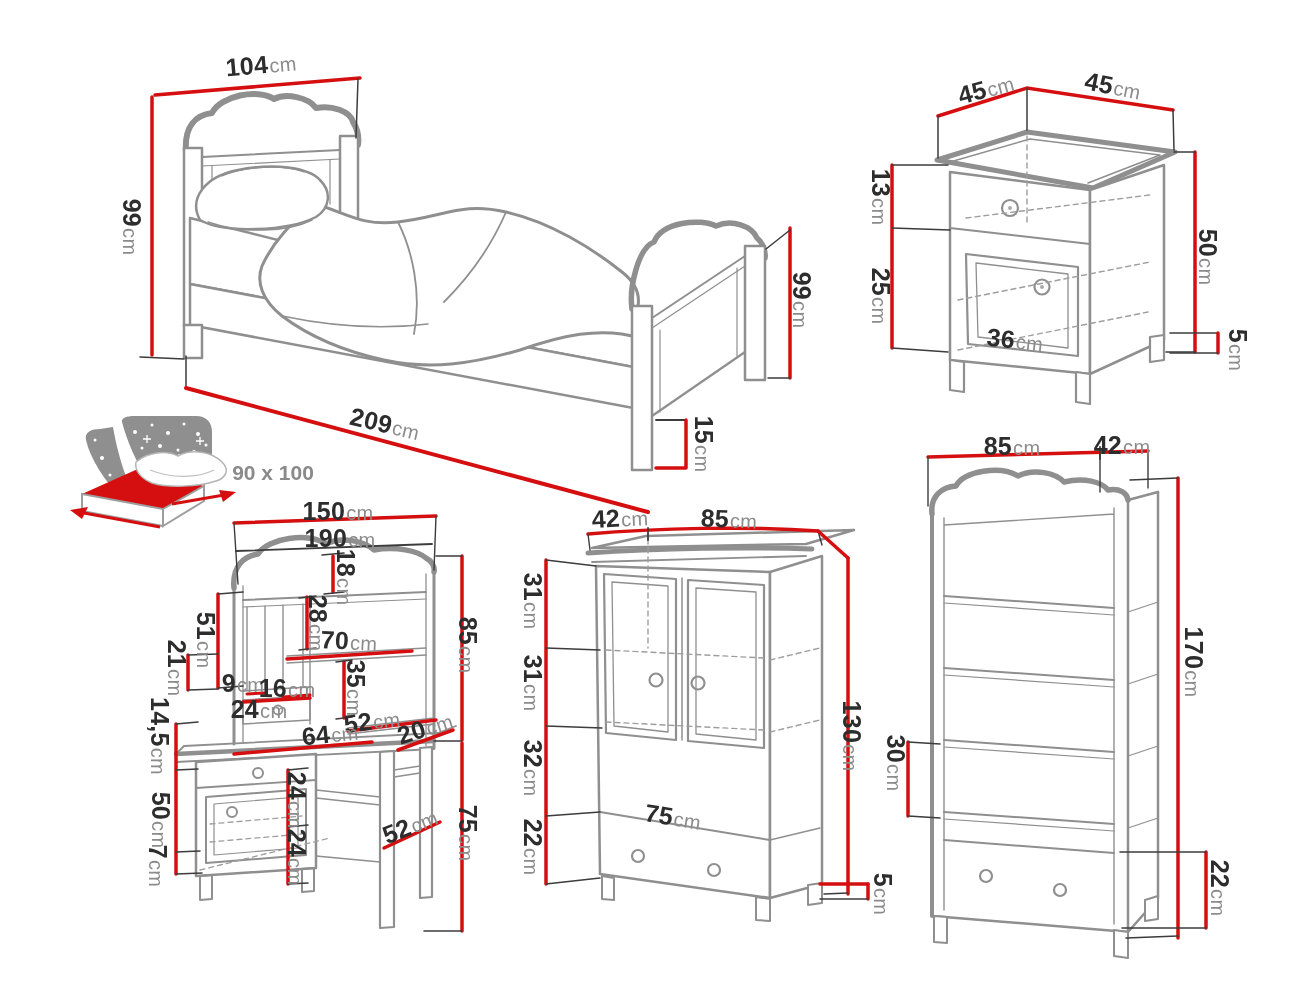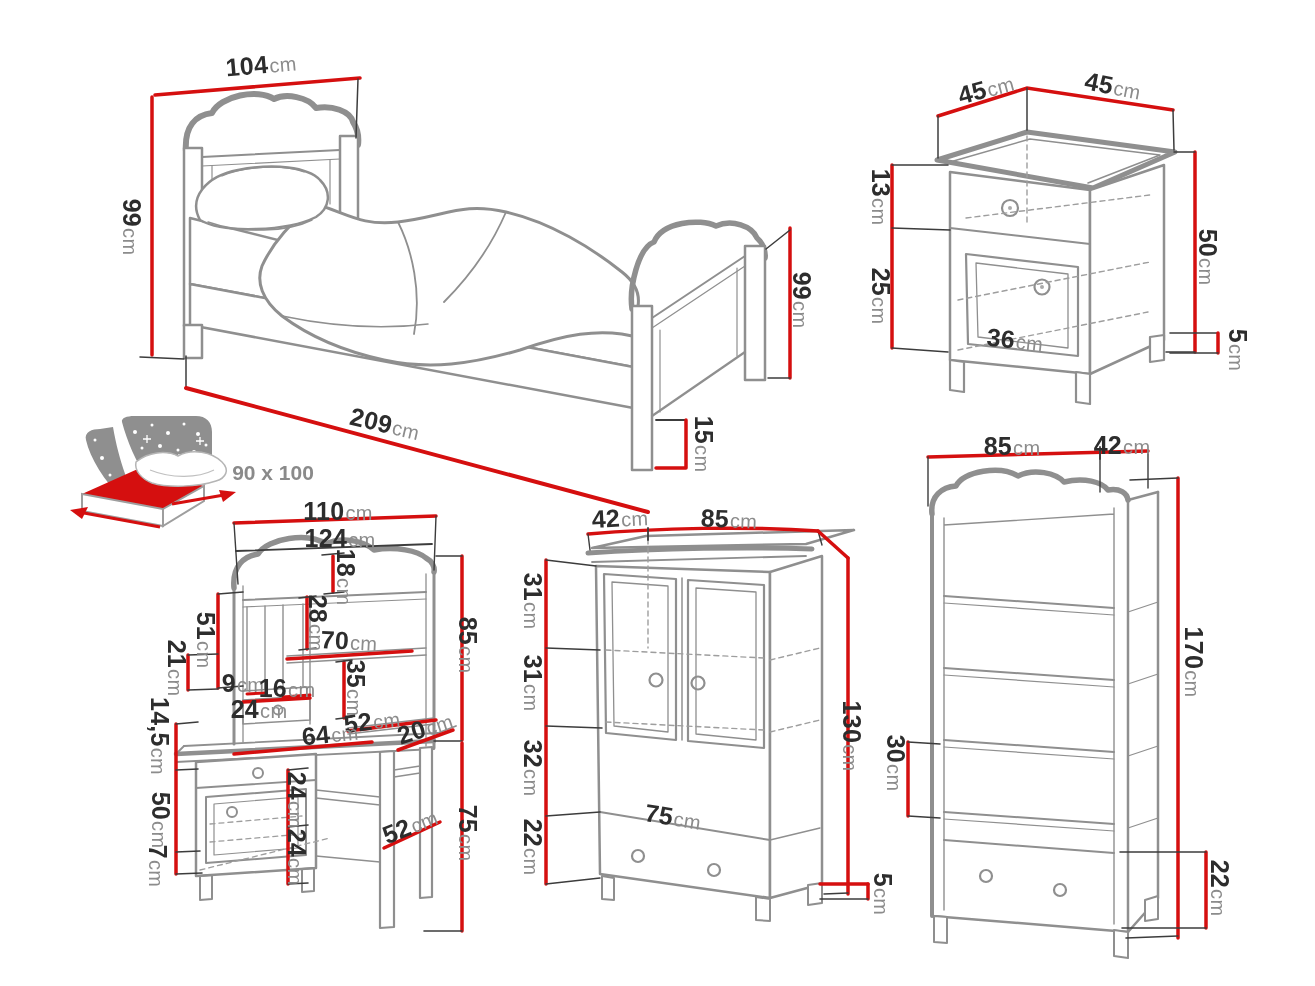--- a/index.html
+++ b/index.html
@@ -314,22 +314,22 @@
 <span class="icon-label" style="left:273px;top:473px">90 x 100</span>
 
 <span class="dim" style="left:986px;top:89px;--r:-15deg"><b>45</b><i>cm</i></span>
 <span class="dim" style="left:1113px;top:86px;--r:11deg"><b>45</b><i>cm</i></span>
 <span class="dim" style="left:880px;top:197px;--r:90deg"><b>13</b><i>cm</i></span>
 <span class="dim" style="left:880px;top:296px;--r:90deg"><b>25</b><i>cm</i></span>
 <span class="dim" style="left:1207px;top:257px;--r:90deg"><b>50</b><i>cm</i></span>
 <span class="dim" style="left:1237px;top:350px;--r:90deg"><b>5</b><i>cm</i></span>
 <span class="dim" style="left:1015px;top:340px;--r:6deg"><b>36</b><i>cm</i></span>
 
-<span class="dim" style="left:338px;top:511px"><b>110</b><i>cm</i></span>
-<span class="dim" style="left:340px;top:538px"><b>124</b><i>cm</i></span>
+<span class="dim" style="left:338px;top:511px"><b>150</b><i>cm</i></span>
+<span class="dim" style="left:340px;top:538px"><b>190</b><i>cm</i></span>
 <span class="dim" style="left:345px;top:577px;--r:90deg"><b>18</b><i>cm</i></span>
 <span class="dim" style="left:317px;top:623px;--r:90deg"><b>28</b><i>cm</i></span>
 <span class="dim" style="left:205px;top:640px;--r:90deg"><b>51</b><i>cm</i></span>
 <span class="dim" style="left:176px;top:668px;--r:90deg"><b>21</b><i>cm</i></span>
 <span class="dim" style="left:243px;top:683px"><b>9</b><i>cm</i></span>
 <span class="dim" style="left:287px;top:688px"><b>16</b><i>cm</i></span>
 <span class="dim" style="left:259px;top:709px"><b>24</b><i>cm</i></span>
 <span class="dim" style="left:349px;top:641px;--r:3deg"><b>70</b><i>cm</i></span>
 <span class="dim" style="left:355px;top:688px;--r:90deg"><b>35</b><i>cm</i></span>
 <span class="dim" style="left:372px;top:721px;--r:-7deg"><b>52</b><i>cm</i></span>

